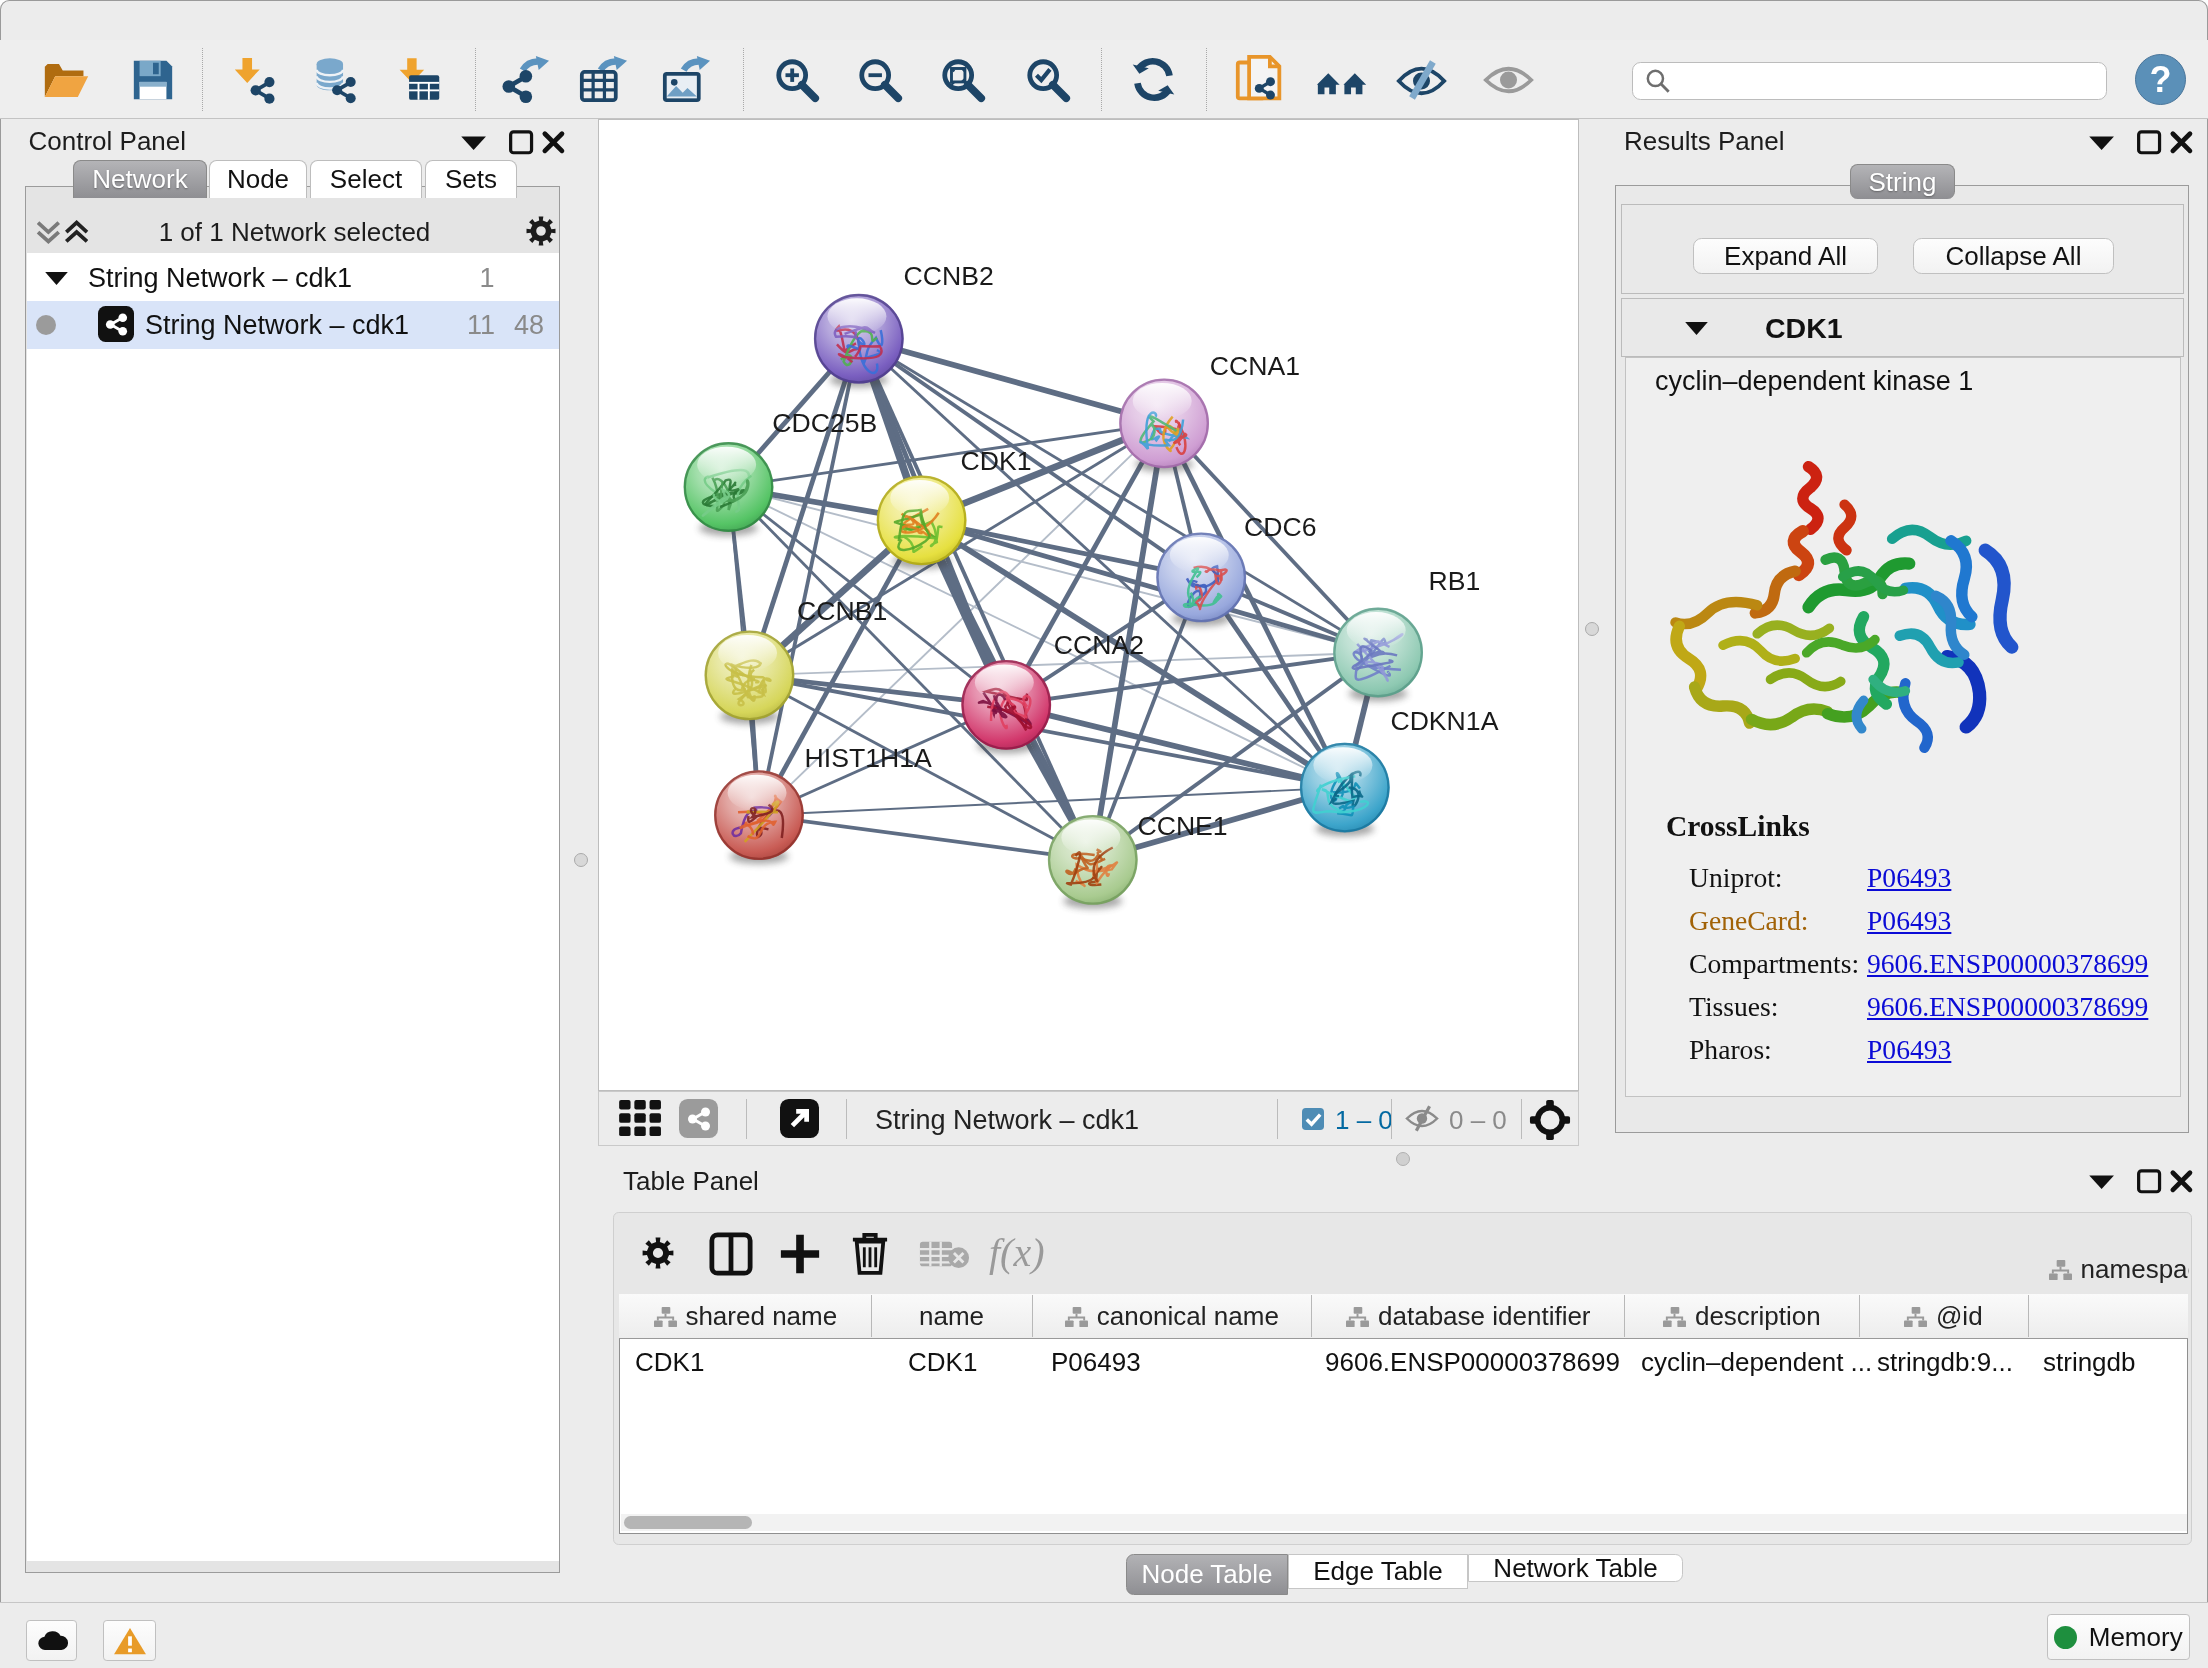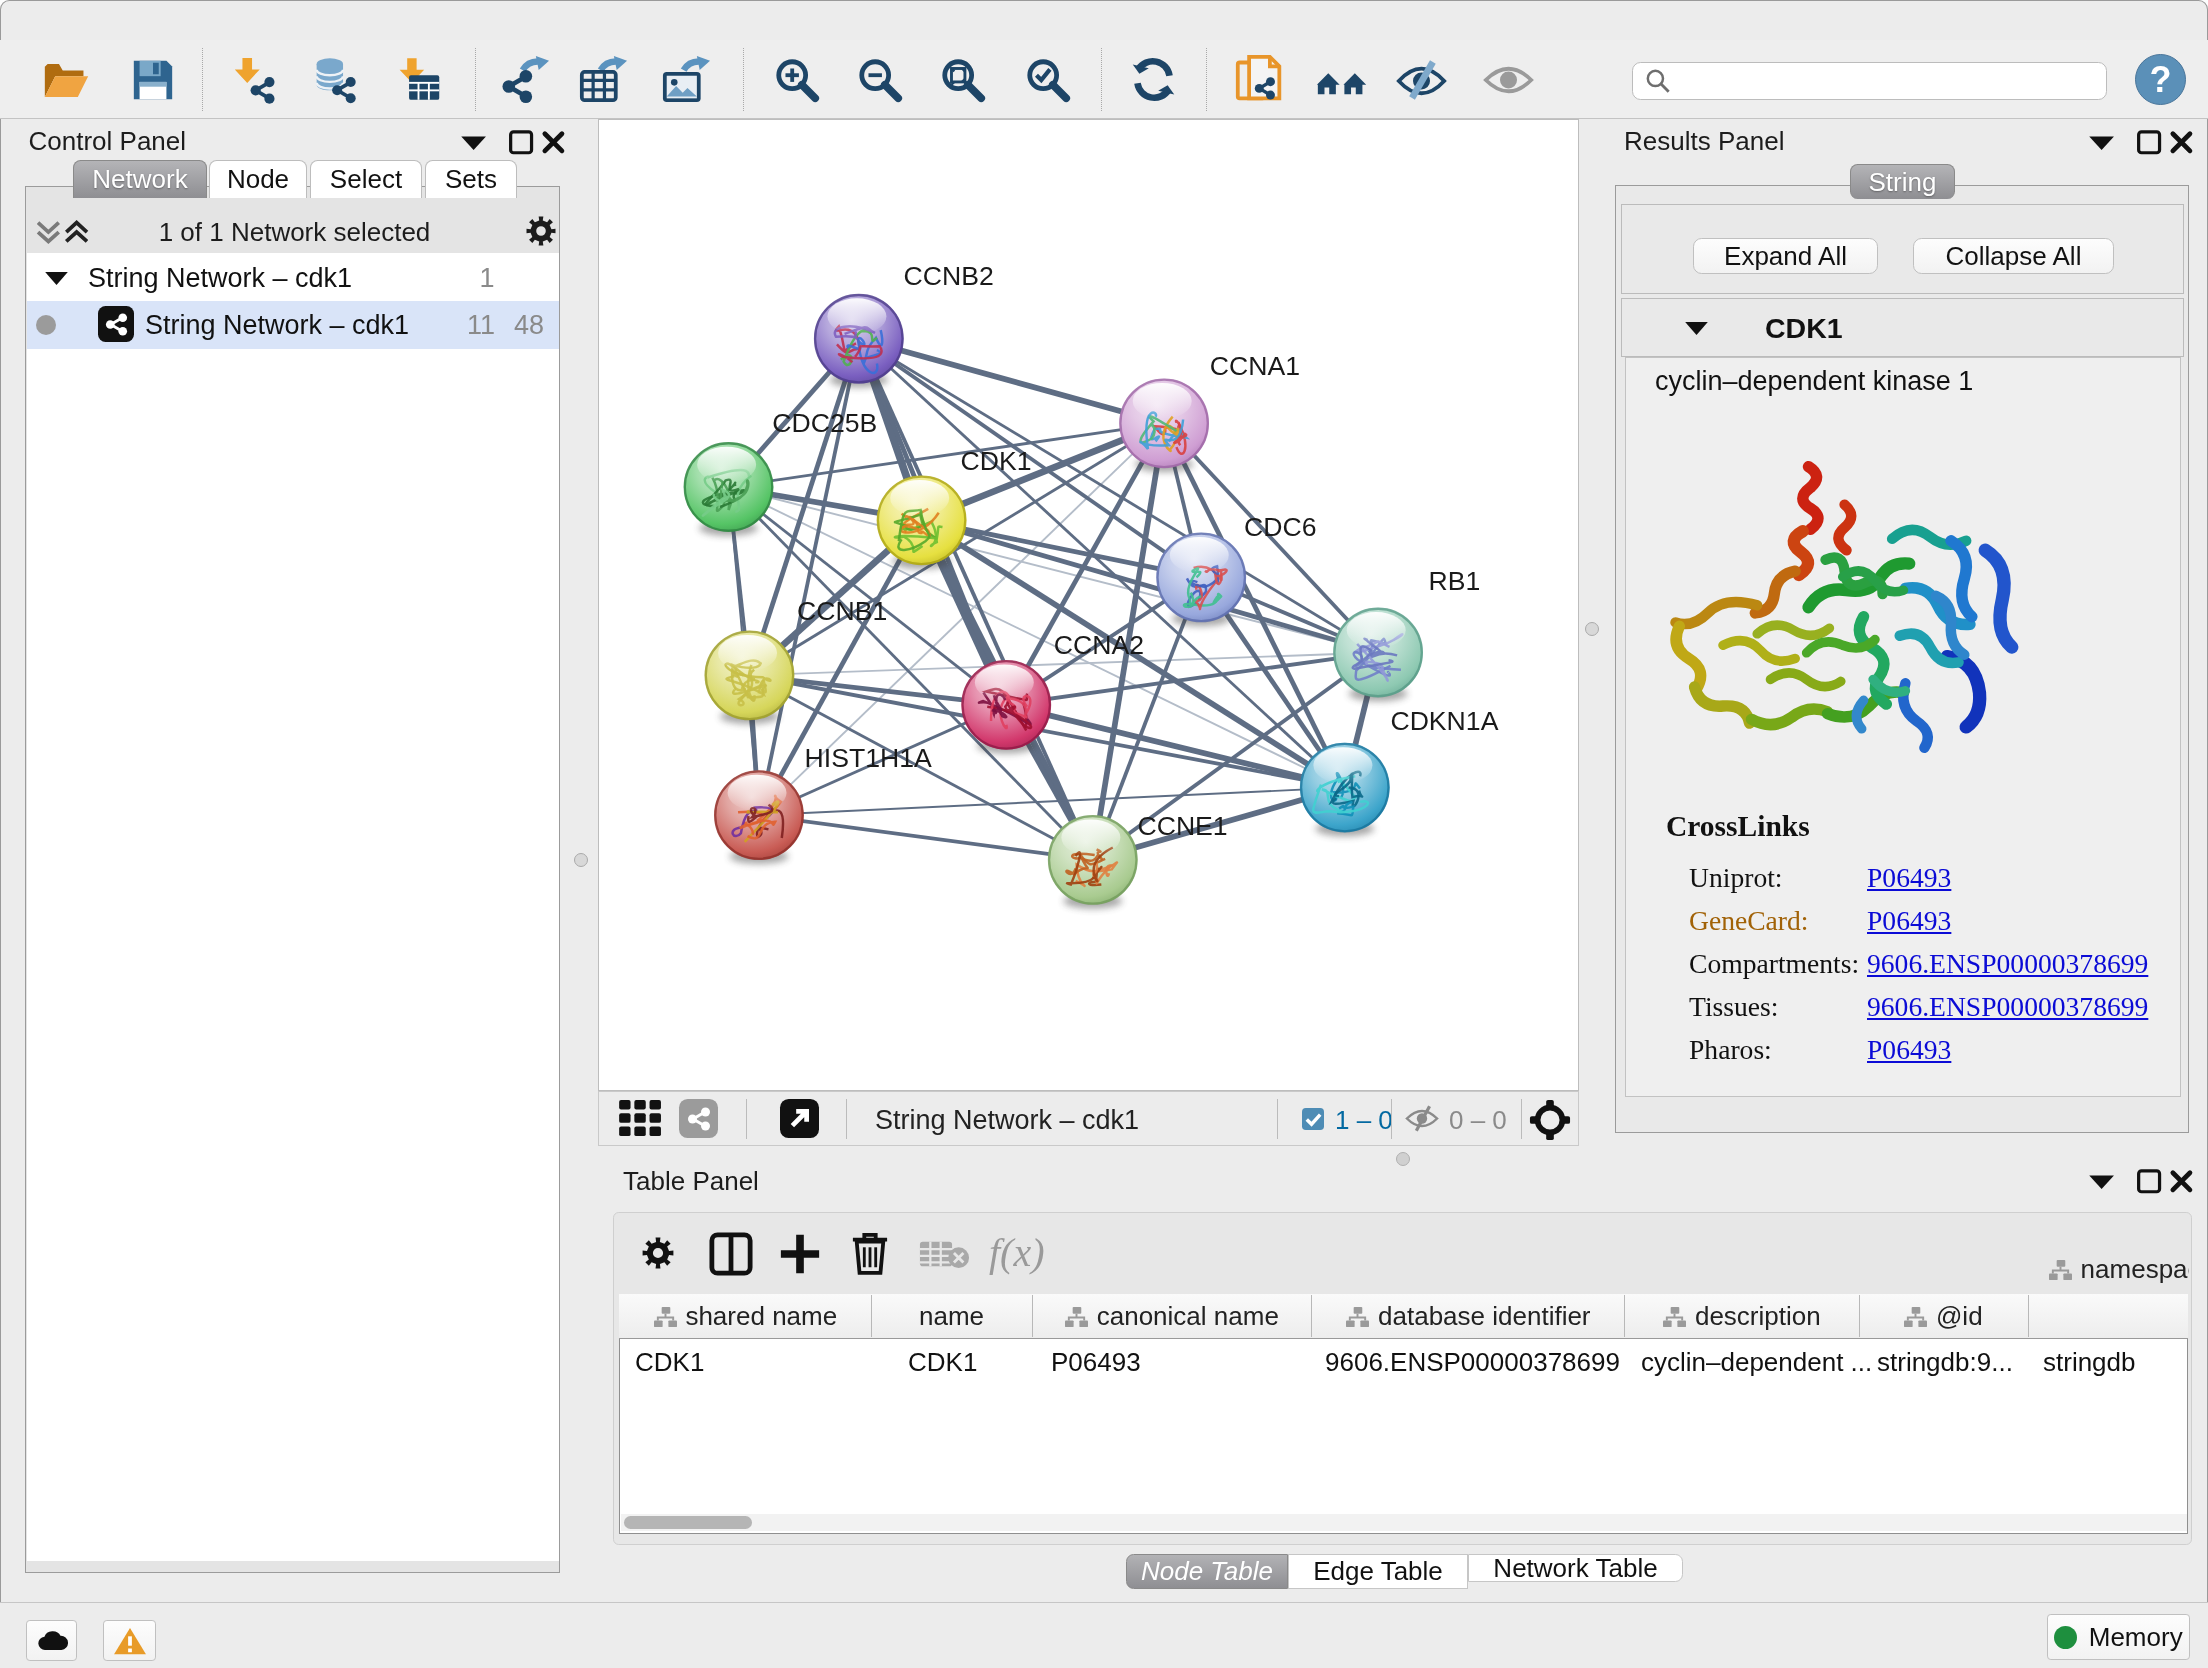--- a/index.html
+++ b/index.html
@@ -729,21 +729,21 @@
       </svg>namespac</div>
     <div class="abs" style="left:635px;top:1347px;font-size:26px;color:#111;">CDK1</div>
     <div class="abs" style="left:908px;top:1347px;font-size:26px;color:#111;">CDK1</div>
     <div class="abs" style="left:1051px;top:1347px;font-size:26px;color:#111;">P06493</div>
     <div class="abs" style="left:1325px;top:1347px;font-size:26px;color:#111;">9606.ENSP00000378699</div>
     <div class="abs" style="left:1641px;top:1347px;font-size:26px;color:#111;">cyclin–dependent ...</div>
     <div class="abs" style="left:1877px;top:1347px;font-size:26px;color:#111;">stringdb:9...</div>
     <div class="abs" style="left:2043px;top:1347px;font-size:26px;color:#111;">stringdb</div>
     <div class="abs" style="left:621px;top:1514px;width:1566px;height:17px;background:#f2f2f2;"></div>
     <div class="abs" style="left:624px;top:1516px;width:128px;height:13.3px;background:#b5b5b5;border-radius:6.7px;"></div>
-    <div class="btab btabsel" style="left:1126px;top:1554px;width:162px;height:35px;border-radius:7.6px 0 0 7.6px;font-style:italic;">Node Table</div>
+    <div class="btab btabsel" style="left:1126px;top:1554px;width:162px;height:41px;border-radius:7.6px 0 0 7.6px;">Node Table</div>
     <div class="btab" style="left:1288px;top:1554px;width:180px;height:35px;">Edge Table</div>
     <div class="btab" style="left:1468px;top:1554px;width:215px;height:28px;border-radius:0 7.6px 7.6px 0;">Network Table</div>
     <div class="abs" style="left:0px;top:1602px;width:2208px;height:67px;background:#ececec;border-top:1.9px solid #c6c6c6;"></div>
     <div class="wbtn" style="left:26px;top:1620px;width:51px;height:41px;border-radius:3.8px;">
 <svg width="32" height="23" viewBox="0 0 34 24">
         <path d="M10 22 a7 7 0 0 1 -1 -14 a9 8 0 0 1 17 -1 a6 6 0 0 1 1 15 z" fill="#111"></path>
       </svg>
     </div>
     <div class="wbtn" style="left:103px;top:1620px;width:53px;height:41px;border-radius:3.8px;">
 <svg width="34" height="30" viewBox="0 0 36 32">

